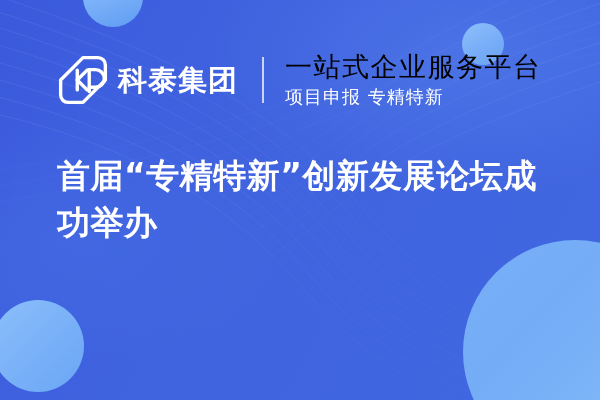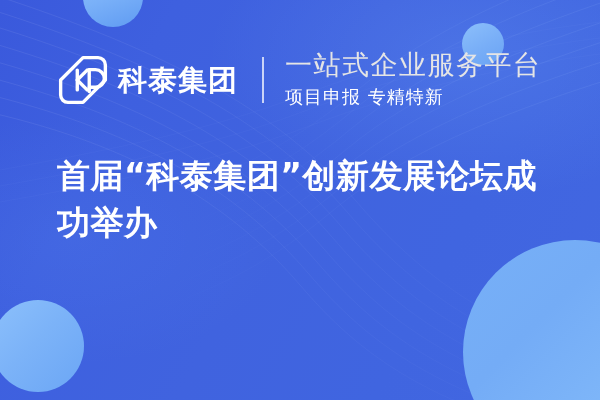--- a/index.html
+++ b/index.html
@@ -161,27 +161,27 @@
   }
 
   .tagline {
     margin-left: 21px;
     display: flex;
     flex-direction: column;
     justify-content: center;
   }
 
   .tagline-main {
-    color: #e5e5e5;
+    color: #000000;
     font-size: 27px;
     line-height: 31px;
     font-weight: 400;
     letter-spacing: 1.5px;
     white-space: nowrap;
-    font-family: Liberation Mono, monospace;
+    font-family: Liberation Serif, serif;
   }
 
   .tagline-sub {
     color: #ffffff;
     font-size: 18px;
     line-height: 24px;
     font-weight: 400;
     letter-spacing: 1px;
     margin-top: 2px;
     white-space: nowrap;
@@ -279,15 +279,15 @@
     </div>
 
     <div class="divider"></div>
 
     <div class="tagline">
       <div class="tagline-main">一站式企业服务平台</div>
       <div class="tagline-sub">项目申报 专精特新</div>
     </div>
   </div>
 
-  <div class="title">首届“科泰集团”创新发展论坛成功举办</div>
+  <div class="title">首届“专精特新”创新发展论坛成功举办</div>
 
 </div>
 
 </body></html>

